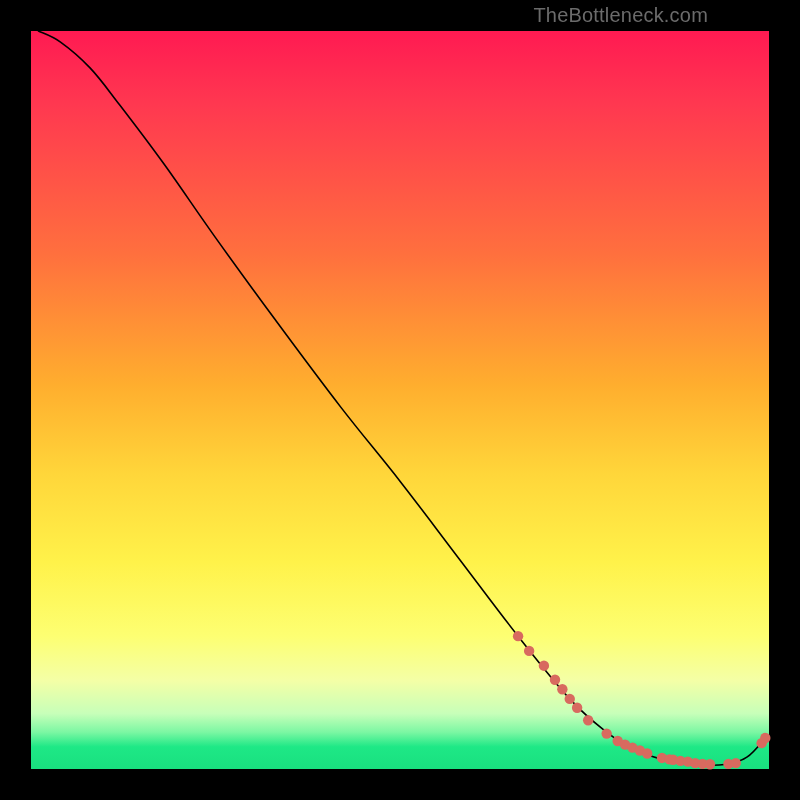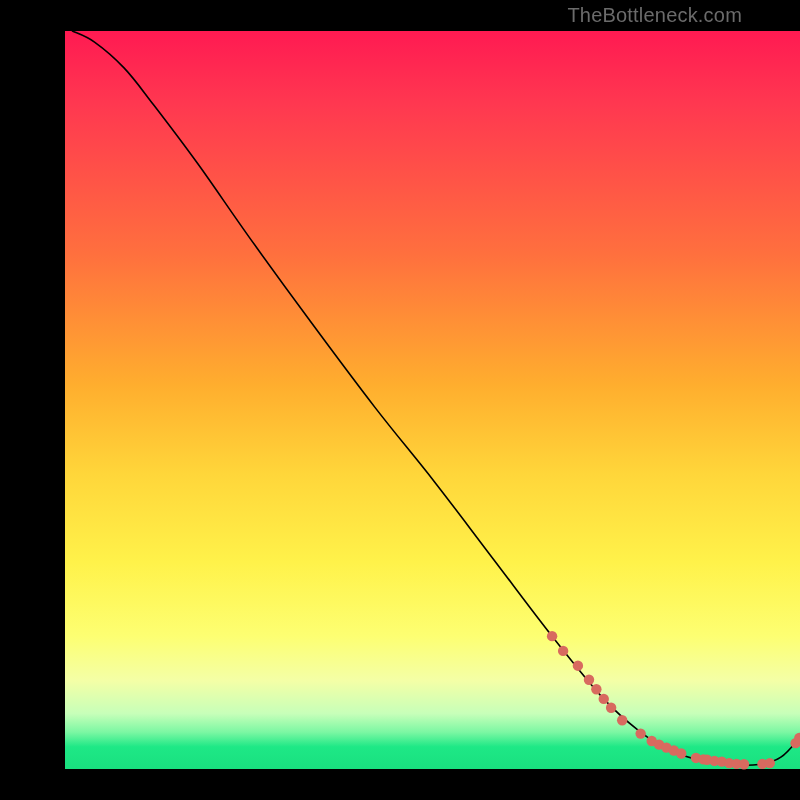--- a/index.html
+++ b/index.html
@@ -9,21 +9,20 @@
     height: 800px;
     background: #000;
     font-family: Arial, Helvetica, sans-serif;
     overflow: hidden;
   }
   .frame {
     position: relative;
     width: 720px;
     height: 800px;
     background: #000;
-    margin-left: 34px;
   }
   .watermark {
     position: absolute;
     top: 4px;
     right: 12px;
     color: #6b6b6b;
     font-size: 20px;
     font-weight: 400;
     letter-spacing: 0.2px;
     z-index: 5;

